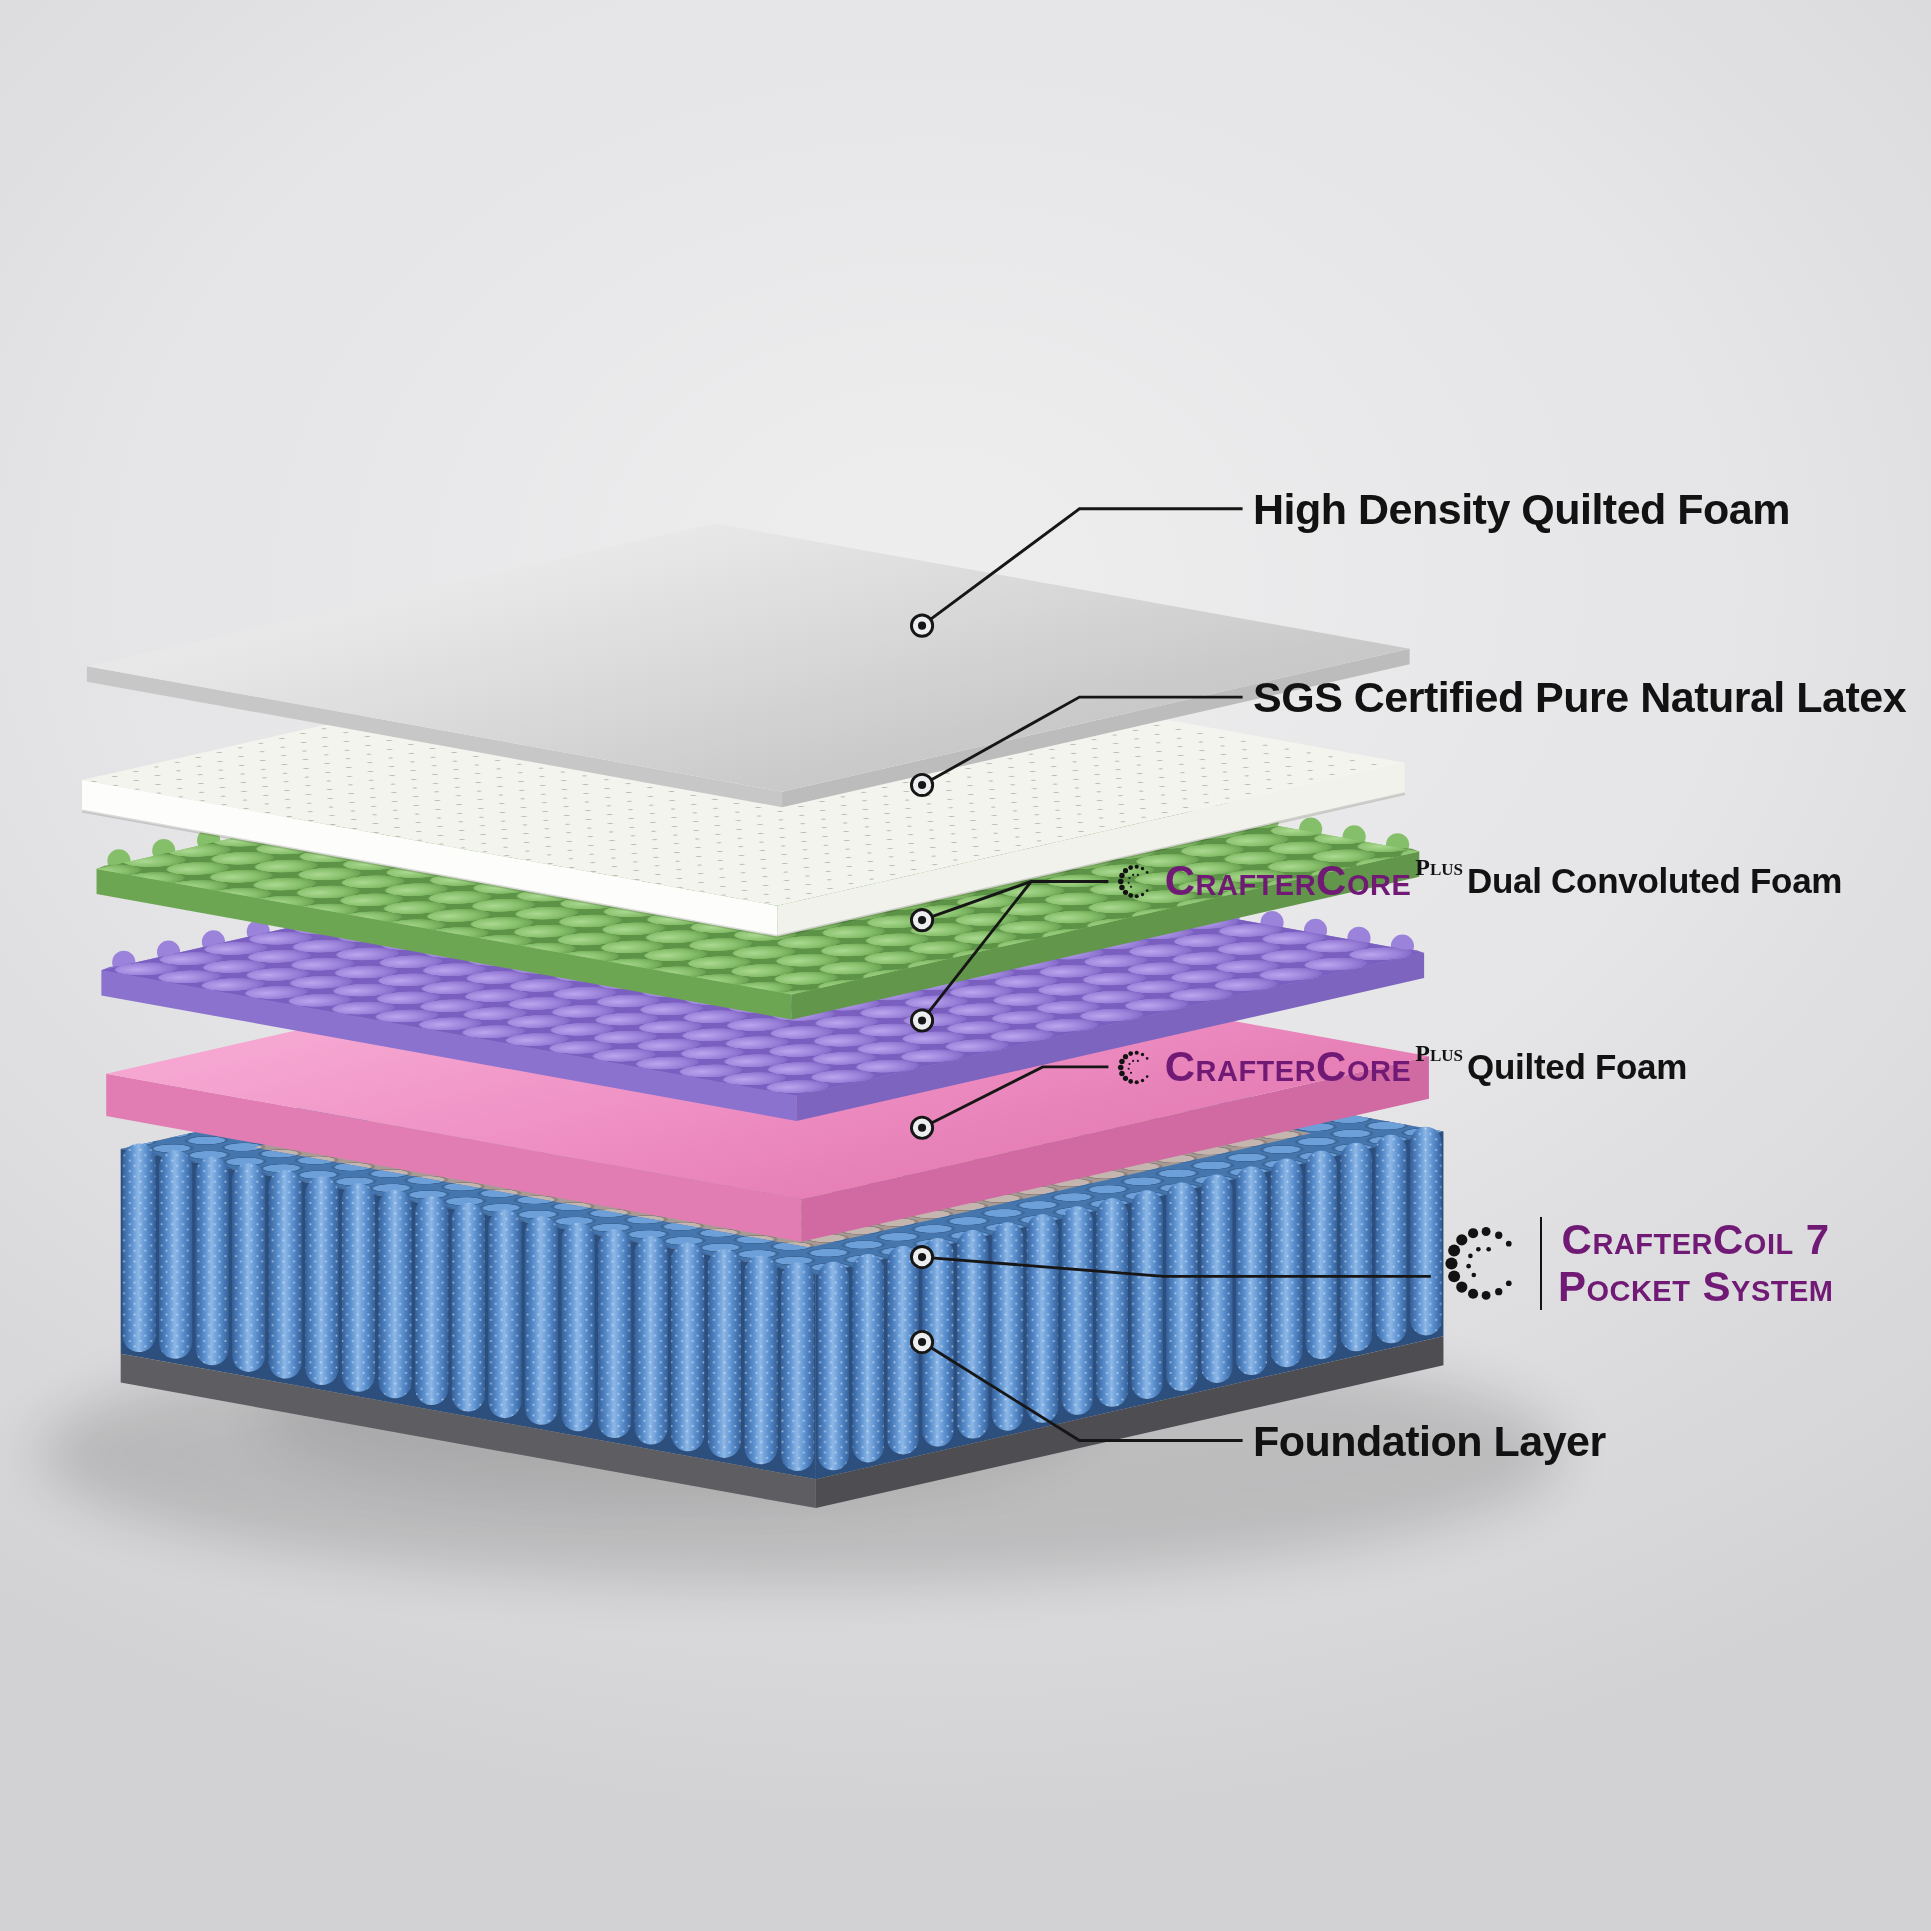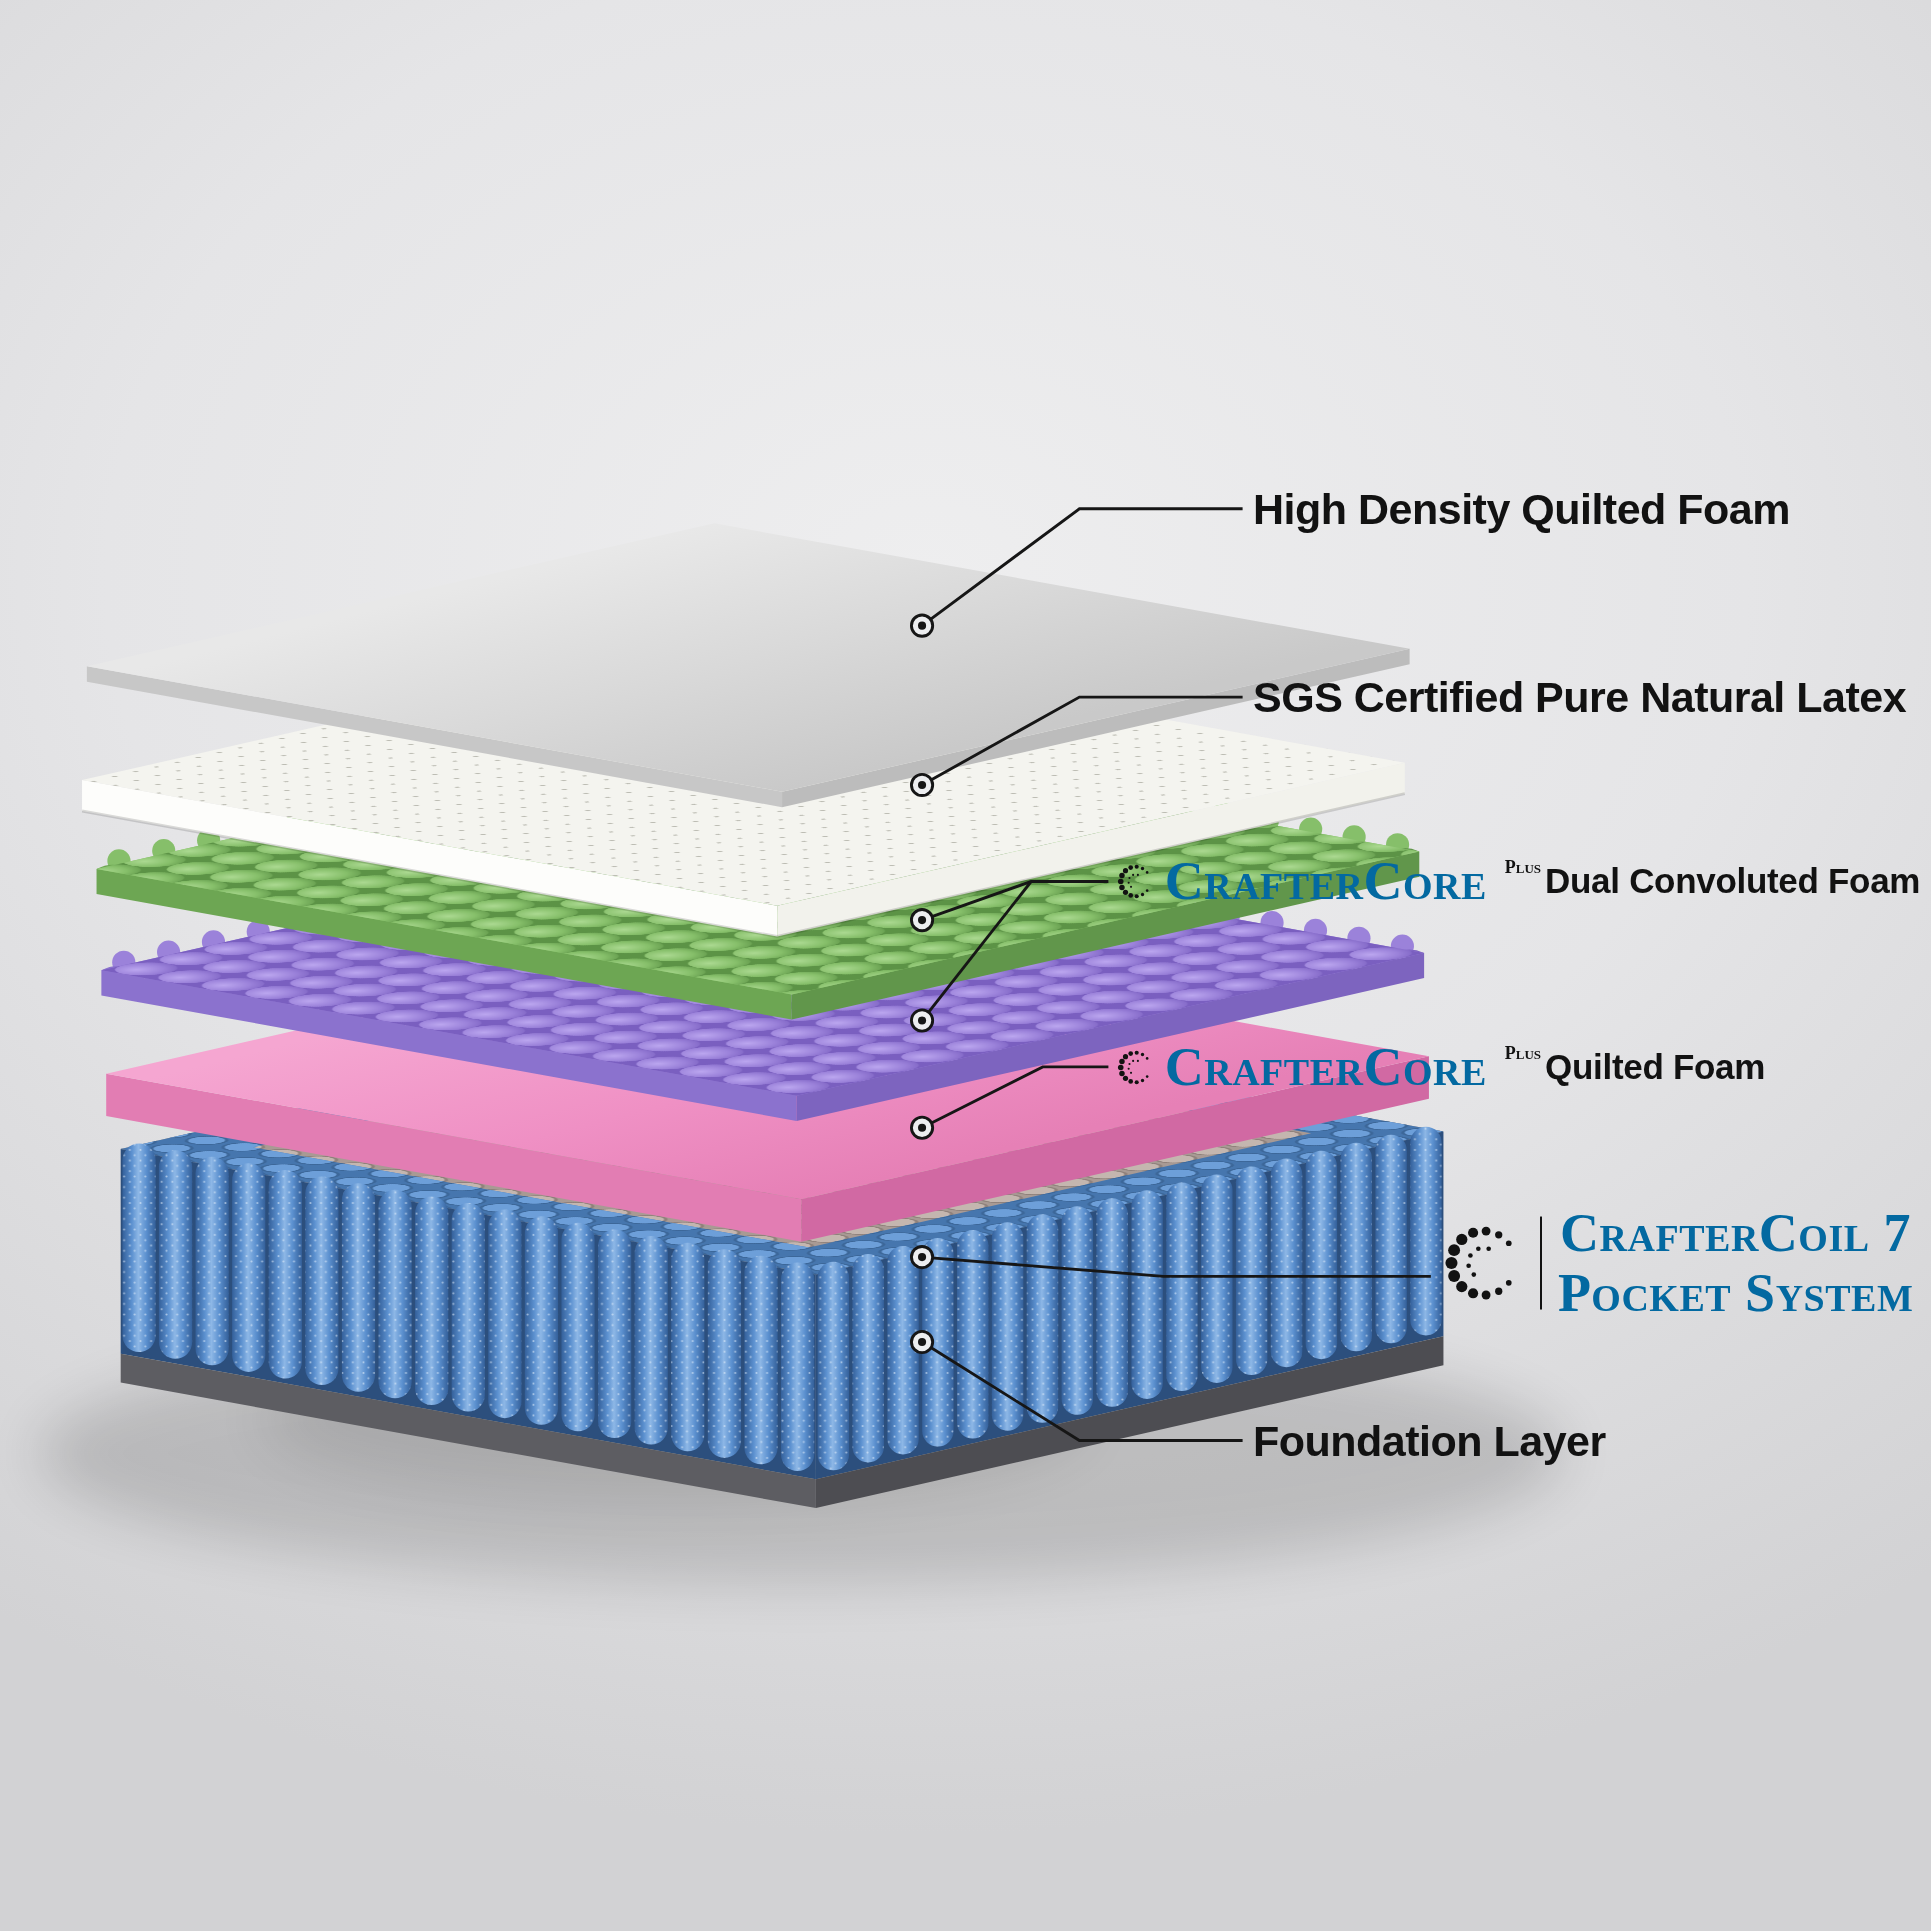--- a/index.html
+++ b/index.html
@@ -7,22 +7,22 @@
   body{
     background:radial-gradient(ellipse 1641px 1255px at 48% 30%, #eeeeef 0%, #e5e5e7 50%, #d2d2d4 100%);
     font-family:"Liberation Sans",sans-serif;
   }
   #stage{position:relative;width:1931px;height:1931px;border-radius:22px;}
   #diagram{position:absolute;left:0;top:0;width:1931px;height:1931px;}
   .label{position:absolute;transform:translateY(-50%);white-space:nowrap;color:#121212;display:flex;align-items:center;}
   .sans{font-family:"Liberation Sans",sans-serif;font-weight:700;}
   .lg{font-size:43px;letter-spacing:-0.5px;}
   .md{font-size:35px;letter-spacing:-0.3px;}
-  .brand{font-family:Liberation Serif, serif;font-weight:700;font-variant:small-caps;font-size:54px;letter-spacing:0.5px;color:#0369a1;}
-  .sup{font-family:"Liberation Serif",serif;font-weight:700;font-variant:small-caps;font-size:18px;position:relative;top:-13.5px;margin-left:18px;}
+  .brand{font-family:Liberation Sans, sans-serif;font-weight:700;font-variant:small-caps;font-size:42px;letter-spacing:0.5px;color:#701a75;}
+  .sup{font-family:"Liberation Serif",serif;font-weight:700;font-variant:small-caps;font-size:24px;position:relative;top:-13.5px;margin-left:4px;}
   .gap{margin-left:4px;}
   .dotc{flex:0 0 auto;}
   .dotc.s{width:41px;height:41px;margin-right:8.7px;}
   .dotc.b{width:89px;height:89px;margin-right:11.6px;}
   .vrule{width:2.9px;height:93px;background:#121212;margin-right:15.4px;}
   .coiltext{display:flex;flex-direction:column;line-height:1.12;}
 </style>
 </head>
 <body>
 

